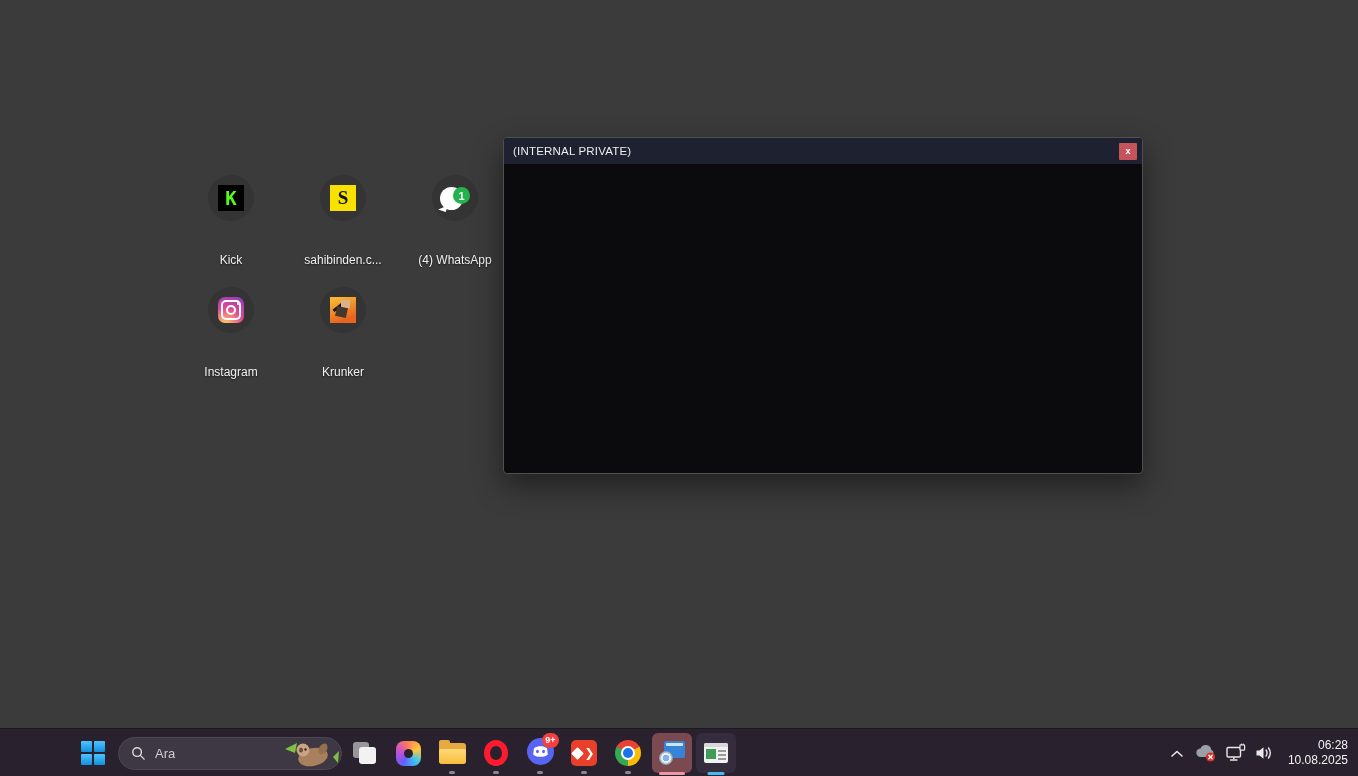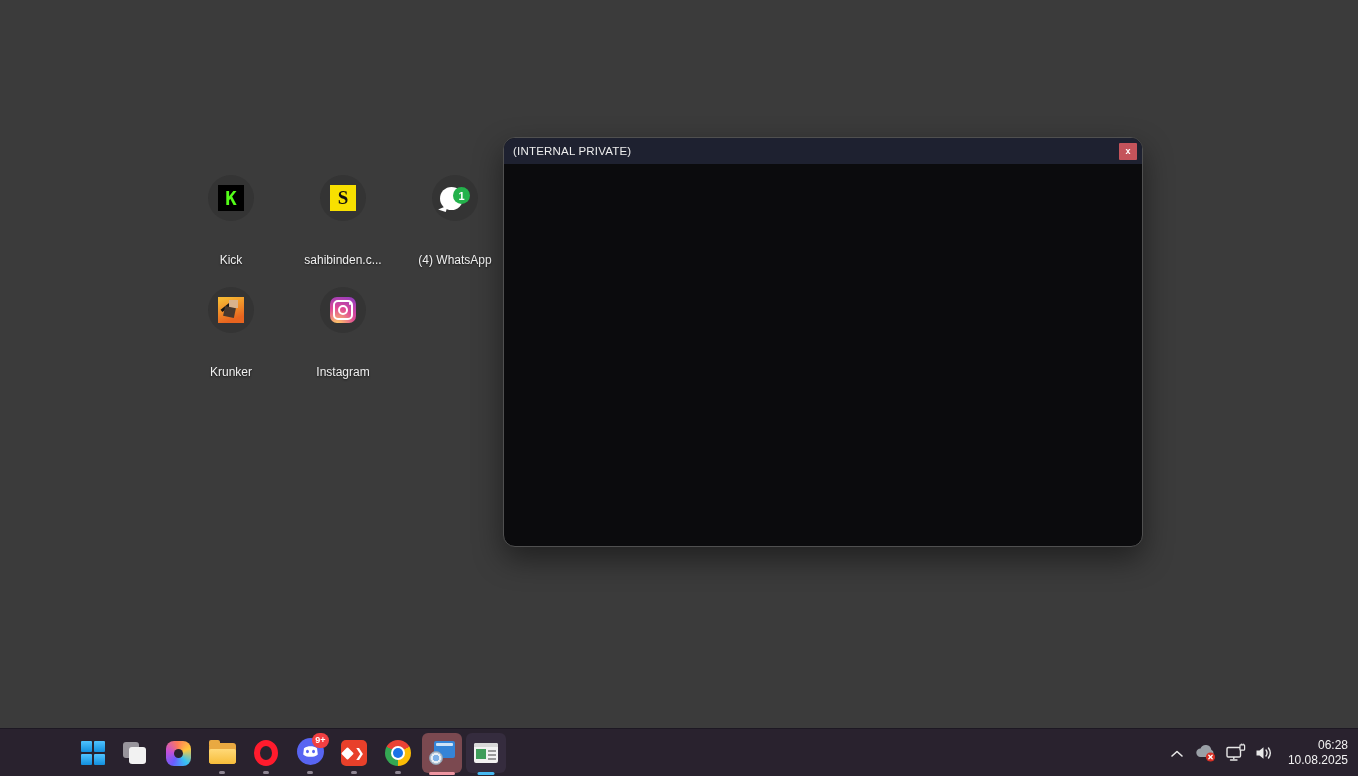--- a/index.html
+++ b/index.html
@@ -30,22 +30,22 @@
     background:radial-gradient(circle at 28% 110%, #fdc468 8%, #df4996 52%, #9a3dbb 90%); }
   .ig-box::before { content:""; position:absolute; inset:3px; border:2px solid #fff; border-radius:5px; }
   .ig-box::after { content:""; position:absolute; left:8px; top:8px; width:6px; height:6px; border:2px solid #fff; border-radius:50%; }
   .ig-dot { position:absolute; right:5px; top:5px; width:2.5px; height:2.5px; background:#fff; border-radius:50%; }
   .kr-box { width:26px; height:26px; background:linear-gradient(160deg,#f7b733 10%,#e8641f 80%); position:relative; overflow:hidden; }
   .kr-head { position:absolute; left:11px; top:3px; width:9px; height:8px; background:#d9b28c; }
   .kr-body { position:absolute; left:6px; top:10px; width:11px; height:10px; background:#47382e; transform:rotate(12deg); }
   .kr-gun  { position:absolute; left:2px; top:8px; width:14px; height:3px; background:#151515; transform:rotate(-38deg); }
 
   
-  .window { position:absolute; left:503px; top:137px; width:640px; height:410px;
-    background:#0b0b0d; border:1px solid #505050; border-radius:12px;
+  .window { position:absolute; left:503px; top:137px; width:640px; height:337px;
+    background:#0b0b0d; border:1px solid #505050; border-radius:4px;
     box-shadow:0 12px 30px rgba(0,0,0,.45); overflow:hidden; }
   .titlebar { height:26px; background:#1e2130; display:flex; align-items:center; }
   .win-title { padding-left:9px; font-size:11.5px; color:#ededed; letter-spacing:0.2px; }
   .win-close { margin-left:auto; margin-right:5px; width:18px; height:17px; background:#c4535b;
     color:#fff; font-size:9px; font-weight:bold; display:flex; align-items:center; justify-content:center;
     border-radius:1px; cursor:pointer; }
   .term-body { padding:5px 5px; font-family:"DejaVu Sans Mono",monospace; font-size:13.5px; color:#55c8a6; }
 
   
   .taskbar { position:absolute; left:0; bottom:0; width:100%; height:48px;
@@ -141,36 +141,36 @@
     <div class="shortcut">
       <div class="sc-circle">
         <div class="wa-bubble"></div>
         <div class="wa-badge">1</div>
       </div>
       <div class="sc-label">(4) WhatsApp</div>
     </div>
 
     <div class="shortcut">
       <div class="sc-circle">
+        <div class="ig-box">
+            <div class="ig-dot"></div>
+          </div>
+      </div>
+      <div class="sc-label">Instagram</div>
+    </div>
+
+    <div class="shortcut">
+      <div class="sc-circle">
         <div class="kr-box">
             <div class="kr-gun"></div>
             <div class="kr-head"></div>
             <div class="kr-body"></div>
           </div>
       </div>
       <div class="sc-label">Krunker</div>
-    </div>
-
-    <div class="shortcut">
-      <div class="sc-circle">
-        <div class="ig-box">
-            <div class="ig-dot"></div>
-          </div>
-      </div>
-      <div class="sc-label">Instagram</div>
     </div>
 
   </div>
 
   <div class="window">
     <div class="titlebar">
       <span class="win-title">(INTERNAL PRIVATE)</span>
       <span class="win-close">x</span>
     </div>
   </div>
@@ -180,20 +180,36 @@
     <div class="tb-left">
       <div class="tb-btn start-btn">
         <div class="win-logo">
           <div></div>
             <div></div>
             <div></div>
             <div></div>
         </div>
       </div>
 
+      <div class="search-pill">
+        <svg width="15" height="15" viewBox="0 0 16 16">
+          <circle cx="6.5" cy="6.5" r="4.6" fill="none" stroke="#dcdcdc" stroke-width="1.5"></circle>
+          <line x1="10" y1="10" x2="14" y2="14" stroke="#dcdcdc" stroke-width="1.5" stroke-linecap="round"></line>
+        </svg>
+        <span class="search-text">Ara</span>
+        <svg class="search-img" viewBox="0 0 56 30">
+          <polygon points="2,10 14,4 12,14" fill="#7cc142"></polygon>
+          <polygon points="50,18 56,12 55,24" fill="#7cc142"></polygon>
+          <ellipse cx="30" cy="18" rx="15" ry="9" fill="#a9805e" transform="rotate(-12 30 18)"></ellipse>
+          <circle cx="20" cy="11" r="6.5" fill="#c9a583"></circle>
+          <ellipse cx="18" cy="11" rx="2" ry="2.6" fill="#6e4f38"></ellipse>
+          <circle cx="22.5" cy="10.5" r="1.2" fill="#3a2a1c"></circle>
+          <ellipse cx="40" cy="10" rx="4" ry="6" fill="#96714f" transform="rotate(30 40 10)"></ellipse>
+        </svg>
+      </div>
 
       <div class="tb-app">
         <div class="taskview">
             <div class="b1"></div>
             <div class="b2"></div>
           </div>
       </div>
 
       <div class="tb-app">
         <div class="copilot"></div>

